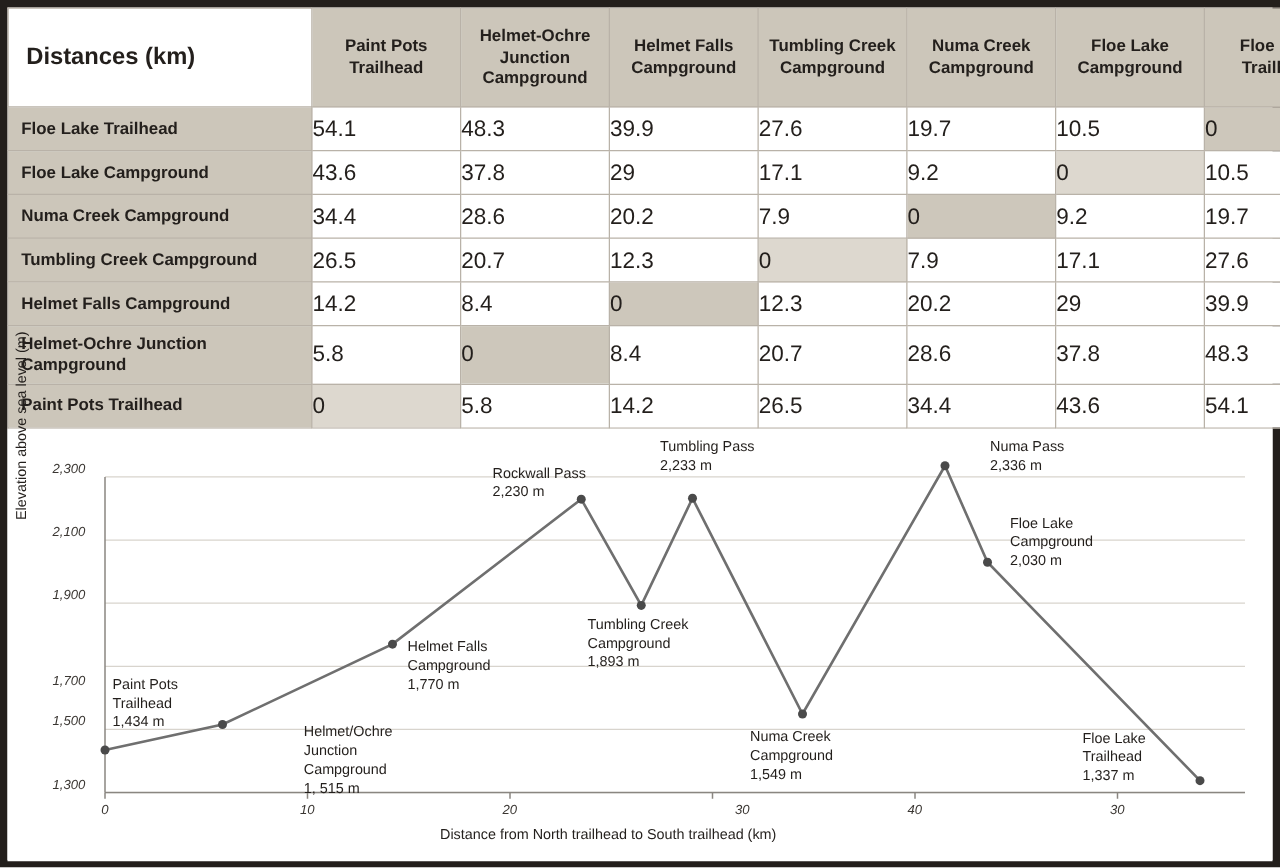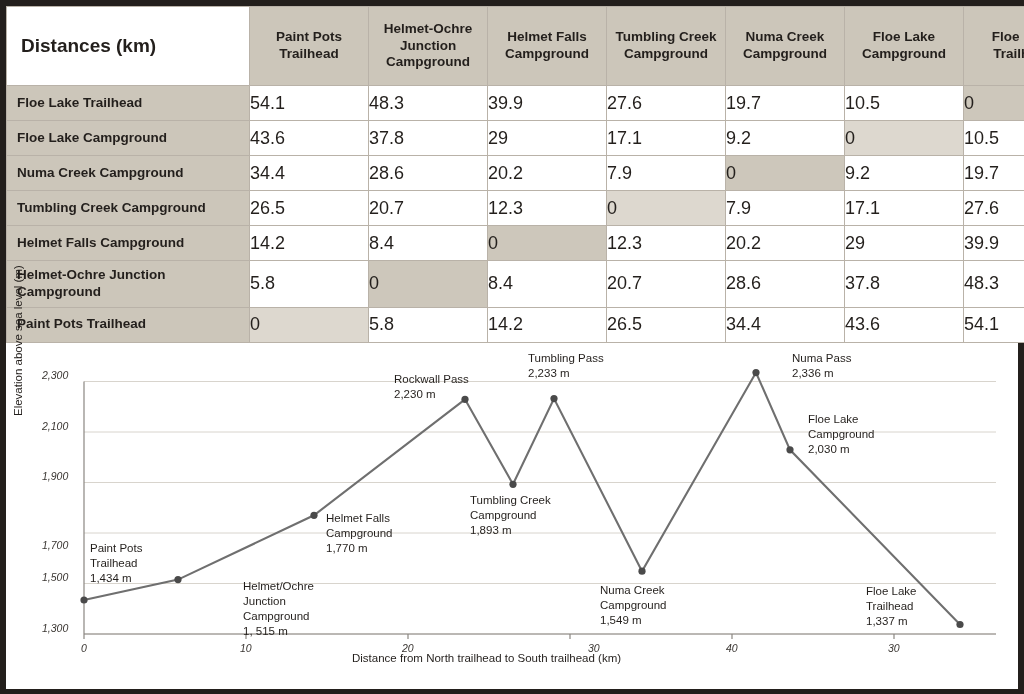--- a/index.html
+++ b/index.html
@@ -314,18 +314,18 @@
 1,549 m</div>
     <div class="anno" style="left:766px; top:8px;margin-left:20px;">Numa Pass
 2,336 m</div>
     <div class="anno" style="left:802px; top:69px;">Floe Lake
 Campground
 2,030 m</div>
     <div class="anno" style="left:860px; top:241px;">Floe Lake
 Trailhead
 1,337 m</div>
 
-    <div class="axis-title" style="left:346px; top:309px;">Distance from North trailhead to South trailhead (km)</div>
+    <div class="axis-title" style="left:346px; top:319px;">Distance from North trailhead to South trailhead (km)</div>
   </div>
 
   <div class="ylabel-rot">Elevation above sea level (m)</div>
 
 </div>
 
 </body></html>

